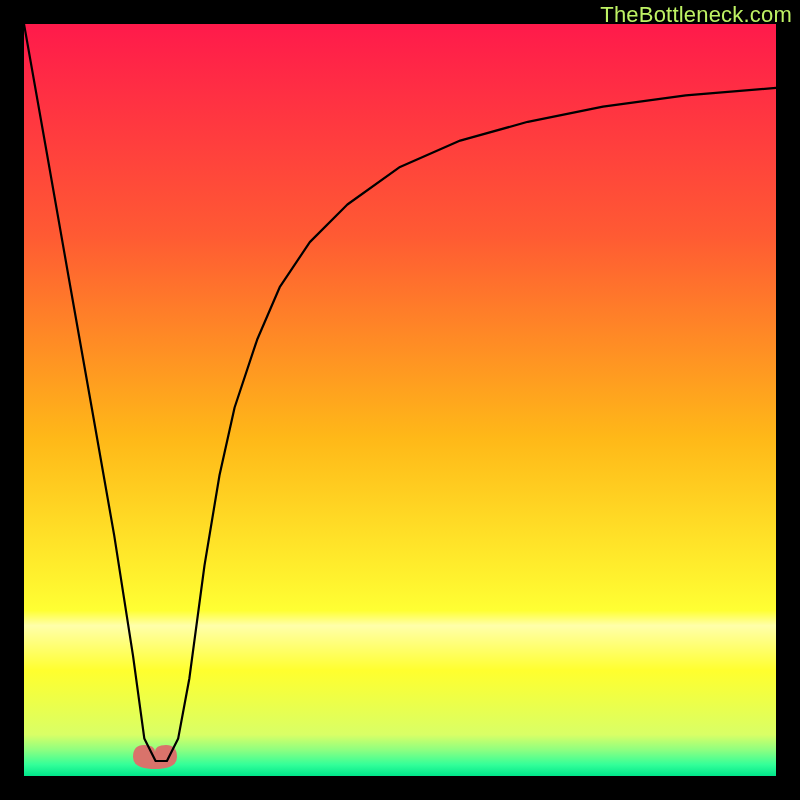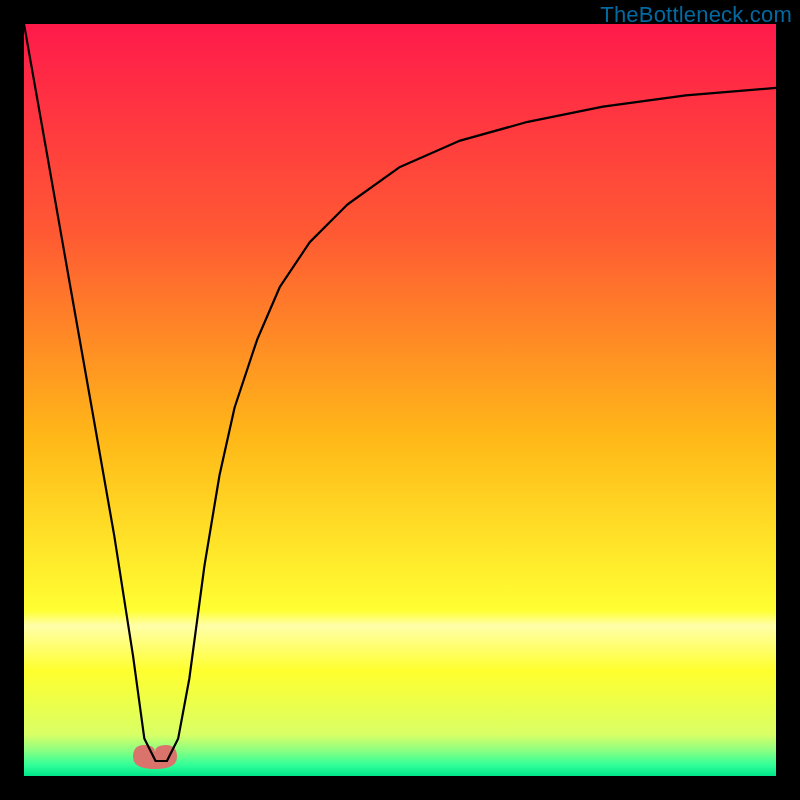--- a/index.html
+++ b/index.html
@@ -36,21 +36,21 @@
     position: absolute;
     left: 0;
     top: 0;
     width: 752px;
     height: 752px;
   }
   .watermark {
     position: absolute;
     top: 2px;
     right: 8px;
-    color: #0369a1;
+    color: #bef264;
     font-family: Arial, Helvetica, sans-serif;
     font-size: 22px;
     font-weight: 500;
     letter-spacing: 0.2px;
   }
 </style>
 </head>
 <body>
 
 <div class="frame">

